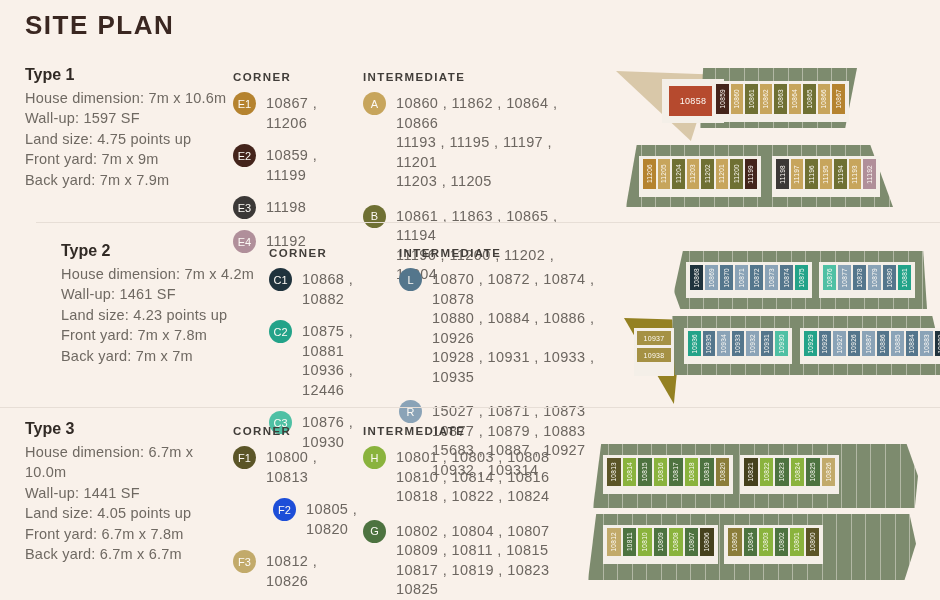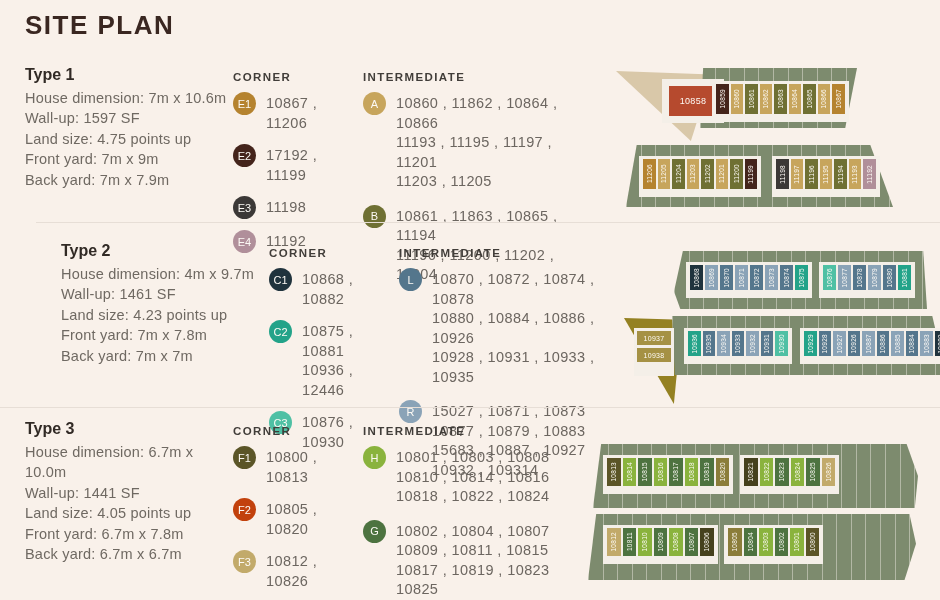--- a/index.html
+++ b/index.html
@@ -88,21 +88,21 @@
       <div>
           <div class="legend-item">
             <span class="badge" style="background: rgb(181, 131, 47);">E1</span>
             <div class="legend-text">
               <div>10867 , 11206</div>
             </div>
           </div>
           <div class="legend-item">
             <span class="badge" style="background: rgb(68, 36, 27);">E2</span>
             <div class="legend-text">
-              <div>17192 , 11199</div>
+              <div>10859 , 11199</div>
             </div>
           </div>
           <div class="legend-item">
             <span class="badge" style="background: rgb(59, 56, 54); text-align: center;">E3</span>
             <div class="legend-text">
               <div>11198</div>
             </div>
           </div>
           <div class="legend-item">
             <span class="badge" style="background: rgb(176, 143, 154);">E4</span>
@@ -216,21 +216,21 @@
           <div class="lot" style="background: rgb(176, 143, 154);">
             <span>11192</span>
           </div>
         </div>
     </div>
   </div>
 
   <div class="section sec2">
     <div class="col col-specs">
       <div class="type-heading">Type 2</div>
-      <div class="spec-line">House dimension: 4m x 9.7m</div>
+      <div class="spec-line">House dimension: 7m x 4.2m</div>
       <div class="spec-line">Wall-up: 1461 SF</div>
       <div class="spec-line">Land size: 4.23 points up</div>
       <div class="spec-line">Front yard: 7m x 7.8m</div>
       <div class="spec-line">Back yard: 7m x 7m</div>
     </div>
     <div class="col col-corner">
       <div class="col-label">CORNER</div>
       <div>
           <div class="legend-item">
             <span class="badge" style="background: rgb(32, 51, 61);">C1</span>
@@ -399,21 +399,21 @@
     <div class="col col-corner">
       <div class="col-label">CORNER</div>
       <div>
           <div class="legend-item">
             <span class="badge" style="background: rgb(91, 85, 39);">F1</span>
             <div class="legend-text">
               <div>10800 , 10813</div>
             </div>
           </div>
           <div class="legend-item">
-            <span class="badge" style="background: #c2410c;">F2</span>
+            <span class="badge" style="background: #1d4ed8; margin-left: 40px;">F2</span>
             <div class="legend-text">
               <div>10805 , 10820</div>
             </div>
           </div>
           <div class="legend-item">
             <span class="badge" style="background: rgb(194, 170, 106);">F3</span>
             <div class="legend-text">
               <div>10812 , 10826</div>
             </div>
           </div>

